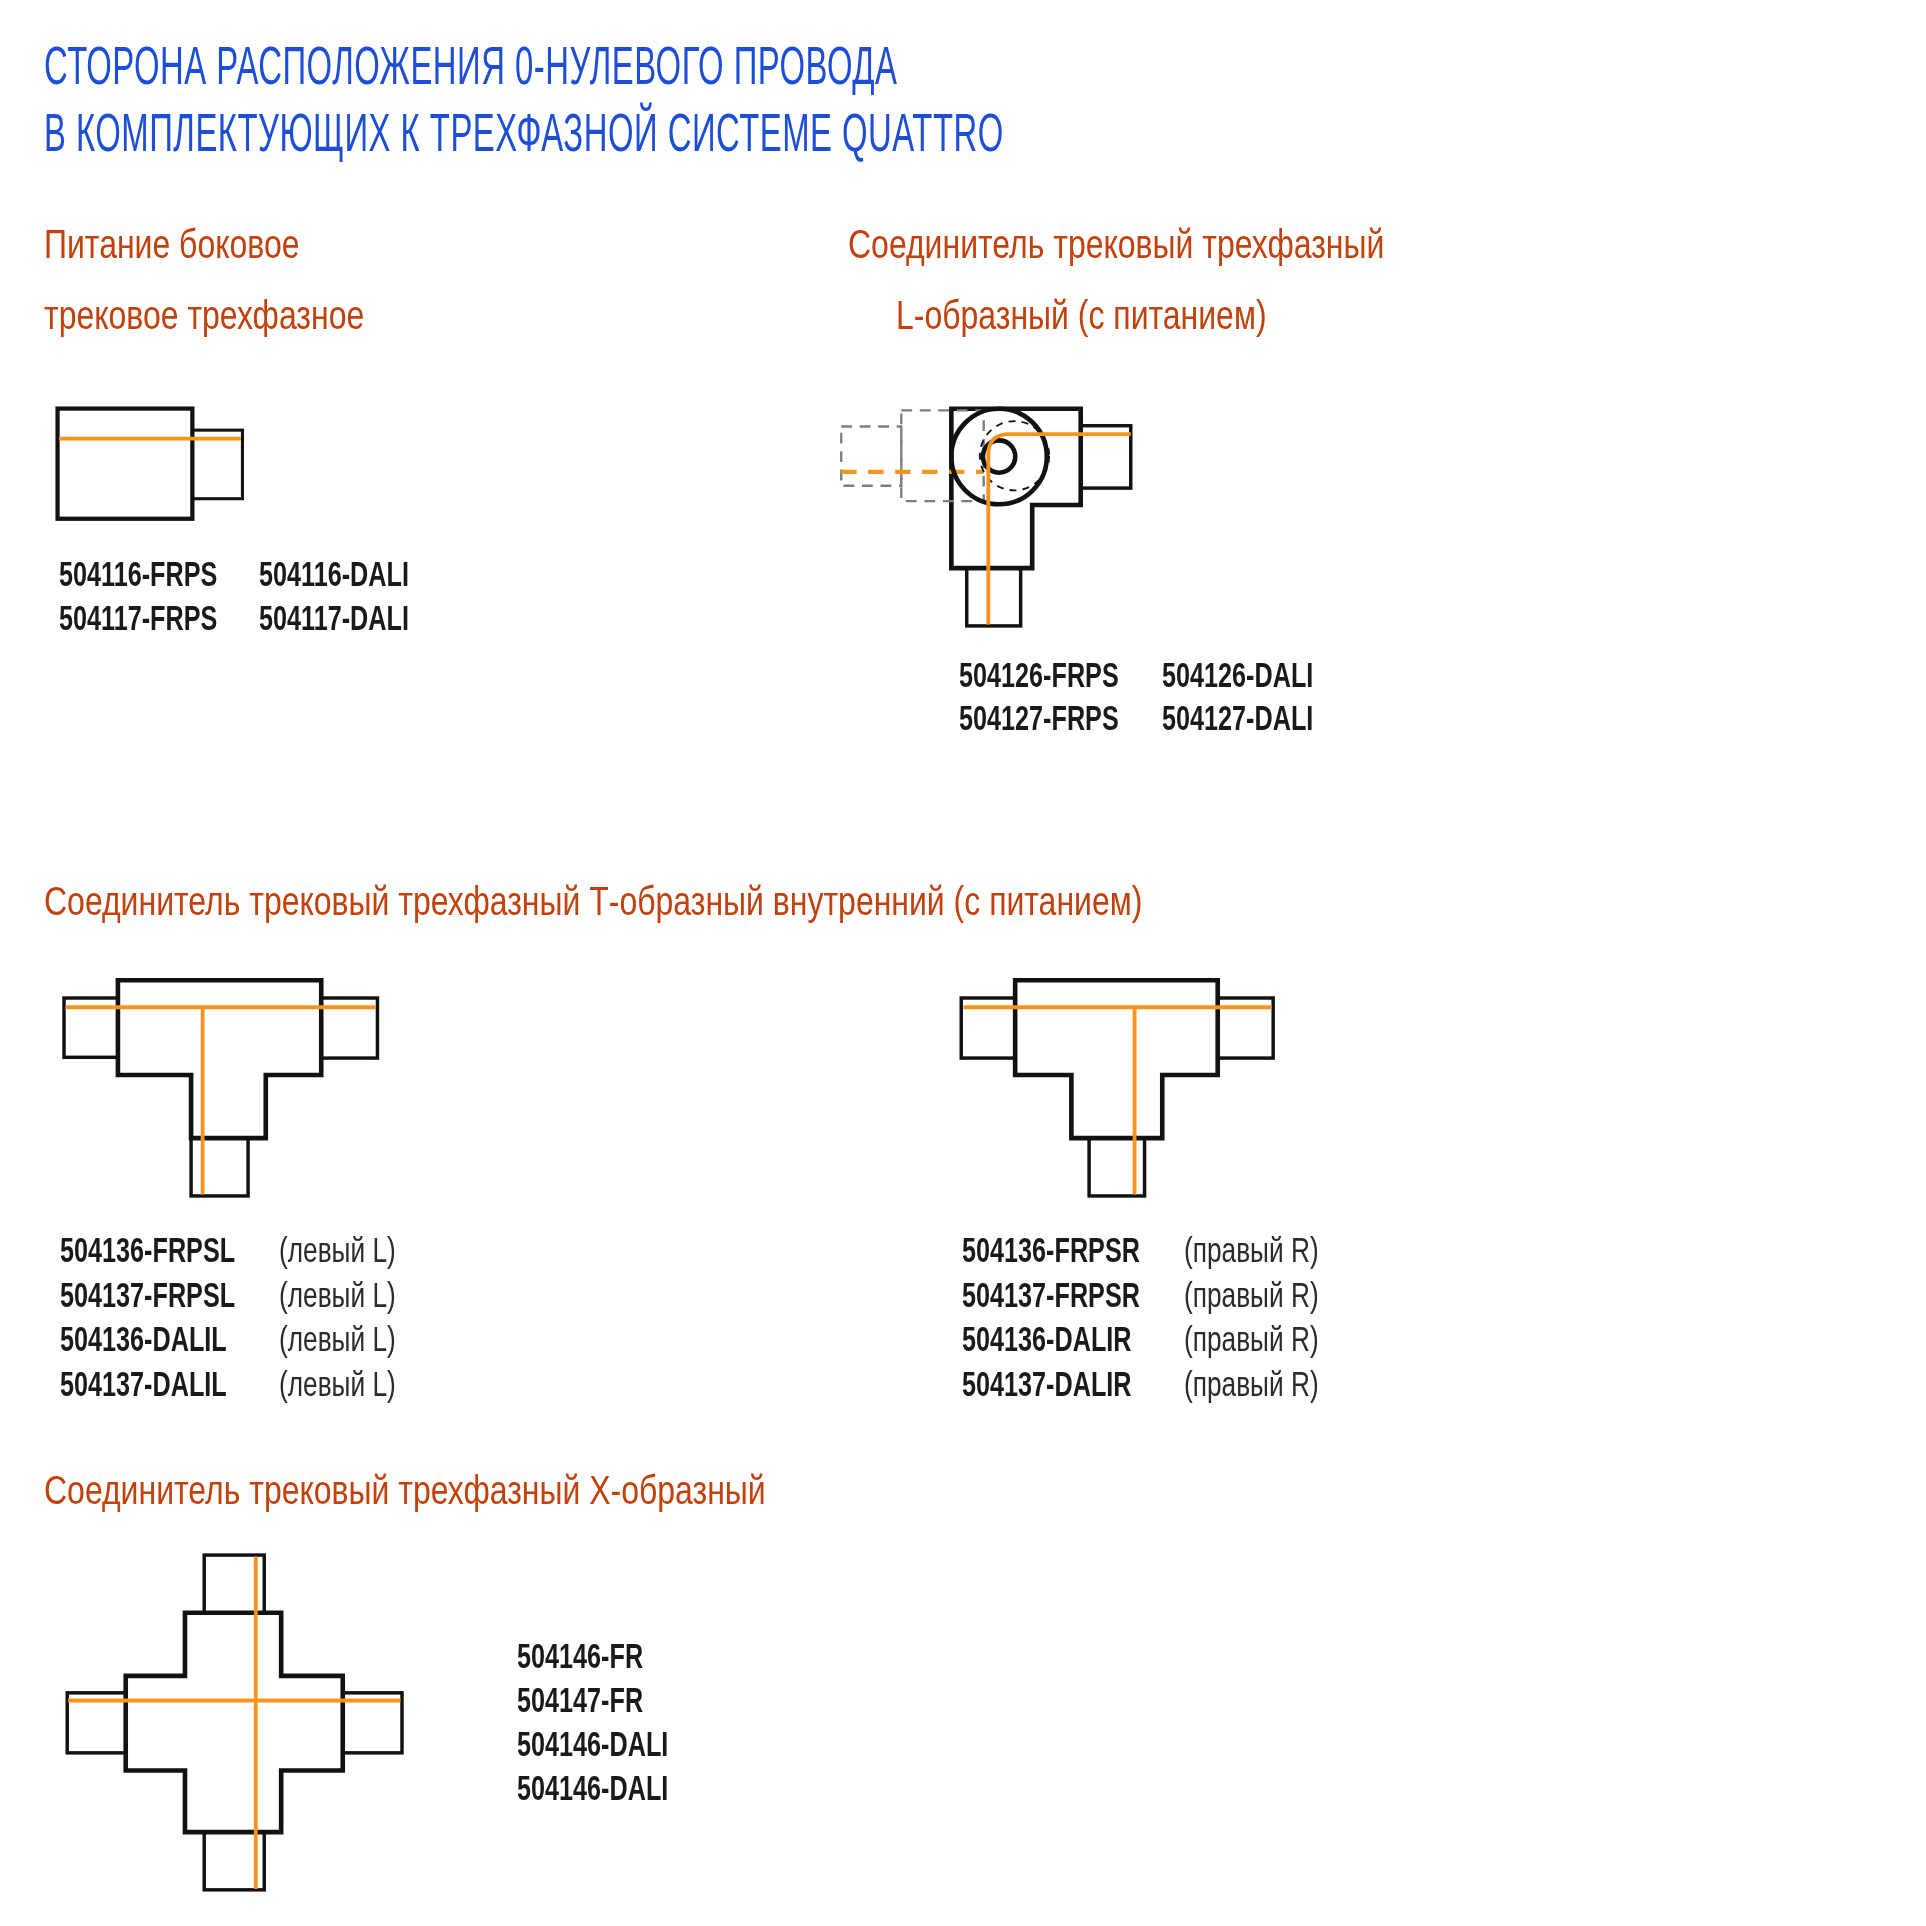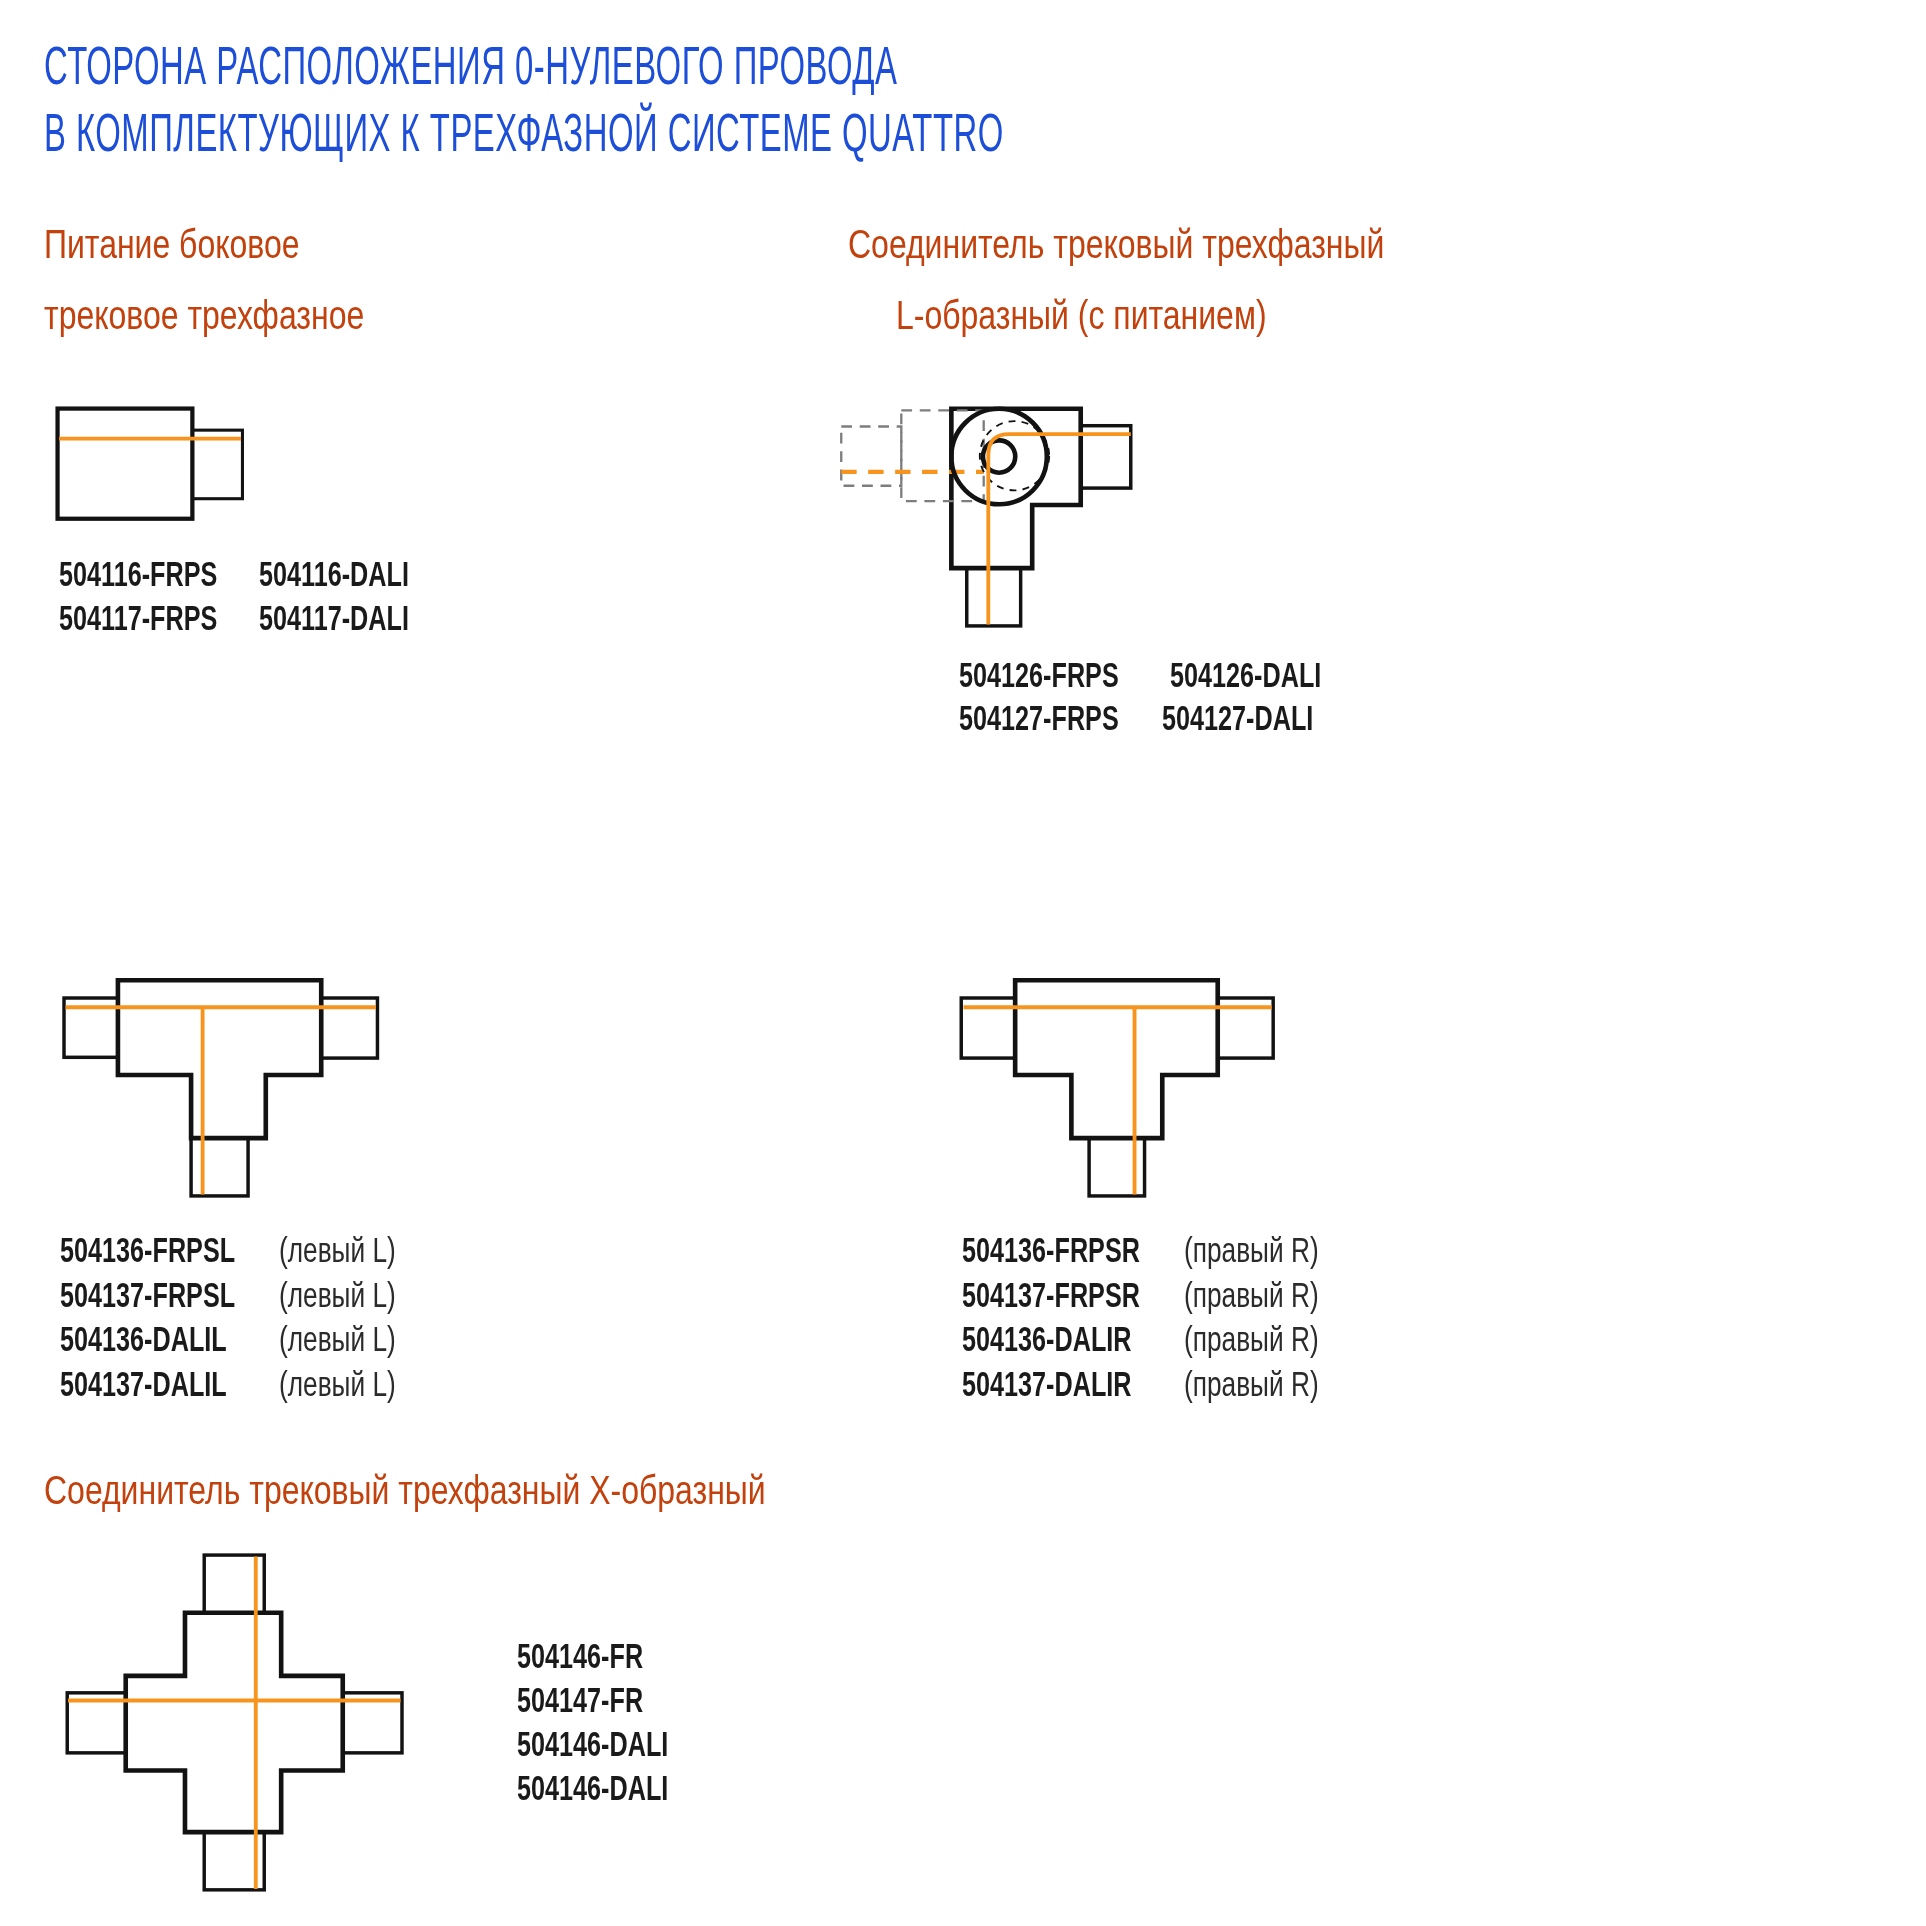--- a/index.html
+++ b/index.html
@@ -79,25 +79,28 @@
     <circle class="blk-nf" cx="237" cy="71" r="45" stroke-width="2.5" stroke-dasharray="9 8"></circle>
     <circle class="blk" cx="217" cy="72" r="21" stroke-width="6"></circle>
 
     <path class="orange" d="M388,43 H230 Q203,43 203,70 V290" stroke-width="5"></path>
   </svg>
 
   <div class="abs part-num" style="left:959px;top:657px;">
     <span class="cond">504126-FRPS</span></div>
   <div class="abs part-num" style="left:959px;top:700px;">
     <span class="cond">504127-FRPS</span></div>
-  <div class="abs part-num" style="left:1162px;top:657px;margin-left:8px;">
+  <div class="abs part-num" style="left:1162px;top:657px;">
     <span class="cond">504126-DALI</span></div>
   <div class="abs part-num" style="left:1162px;top:700px;">
     <span class="cond">504127-DALI</span></div>
 
+  <div class="abs section-header" style="left:44px;top:877px;">
+    <span class="cond">Соединитель трековый трехфазный Т-образный внутренний (с питанием)</span>
+  </div>
 
   <svg style="left:54px;top:971px;" width="335" height="235" viewBox="0 0 435 305">
     <rect class="blk" x="13" y="35" width="70" height="77" stroke-width="4.5"></rect>
     <rect class="blk" x="347" y="35" width="73" height="78" stroke-width="4.5"></rect>
     <rect class="blk" x="178" y="217" width="74" height="75" stroke-width="4.5"></rect>
     <path class="blk" d="M83,12 H347 V135 H275 V217 H178 V135 H83 Z" stroke-width="6"></path>
     <line class="orange" x1="15" y1="47" x2="418" y2="47" stroke-width="5"></line>
     <line class="orange" x1="193" y1="47" x2="193" y2="290" stroke-width="5"></line>
   </svg>
 

